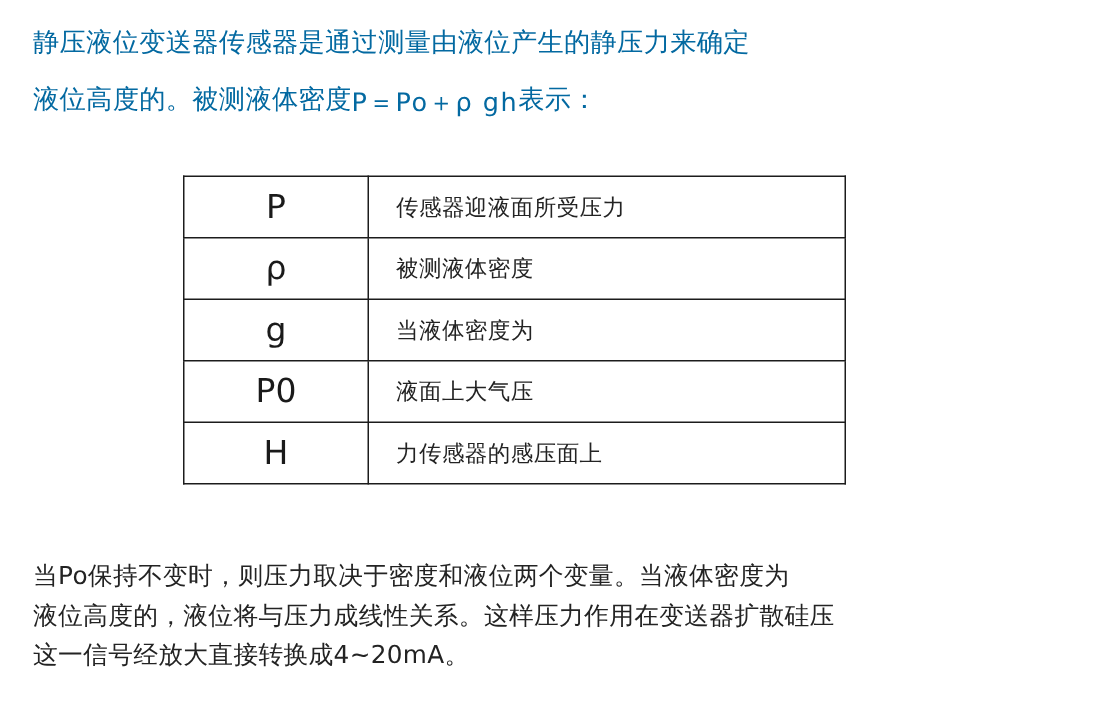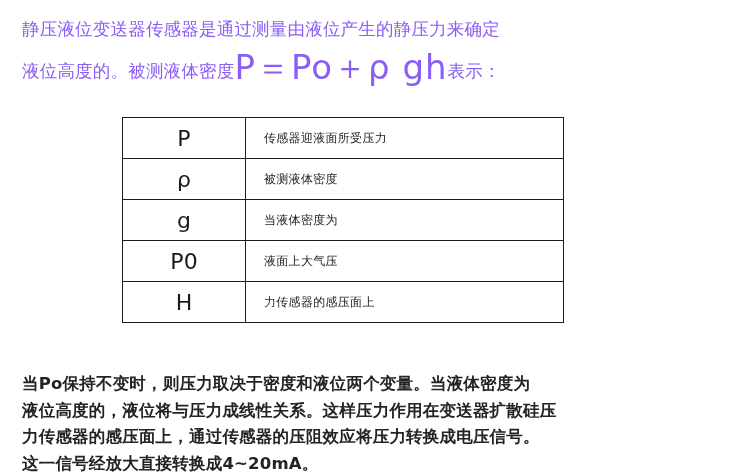--- a/index.html
+++ b/index.html
@@ -22,28 +22,28 @@
   }
 
   
   .intro {
     position: absolute;
     left: 22px;
     top: 10px;
     width: 700px;
     font-size: 17.5px;
     line-height: 38px;
-    color: #8b5cf6;
+    color: #0369a1;
     letter-spacing: 0.2px;
   }
   .intro .line {
     white-space: nowrap;
   }
   .formula {
-    font-size: 34px;
+    font-size: 17px;
     letter-spacing: 1px;
     vertical-align: -2px;
   }
 
   
   .symbol-table {
     position: absolute;
     left: 122px;
     top: 117px;
     width: 442px;
@@ -57,36 +57,35 @@
   }
   .symbol-table td.sym {
     width: 122px;
     text-align: center;
     font-size: 22px;
     color: #1a1a1a;
     font-family: "DejaVu Sans", "Liberation Sans", sans-serif;
   }
   .symbol-table td.desc {
     padding-left: 18px;
-    font-size: 12px;
+    font-size: 15px;
     color: #232323;
     letter-spacing: 0.3px;
   }
 
   
   .closing {
     position: absolute;
     left: 22px;
     top: 371px;
     width: 700px;
     font-size: 16.5px;
     line-height: 26.5px;
     color: #232323;
     letter-spacing: 0.2px;
-    font-weight: bold;
   }
   .closing .line {
     white-space: nowrap;
   }
 </style>
 </head>
 <body>
 
 <div class="page">
 
@@ -116,17 +115,16 @@
       <tr>
         <td class="sym">H</td>
         <td class="desc">力传感器的感压面上</td>
       </tr>
     </tbody>
   </table>
 
   <div class="closing">
     <div class="line">当Po保持不变时，则压力取决于密度和液位两个变量。当液体密度为</div>
     <div class="line">液位高度的，液位将与压力成线性关系。这样压力作用在变送器扩散硅压</div>
-    <div class="line">力传感器的感压面上，通过传感器的压阻效应将压力转换成电压信号。</div>
     <div class="line">这一信号经放大直接转换成4~20mA。</div>
   </div>
 
 </div>
 
 </body></html>

